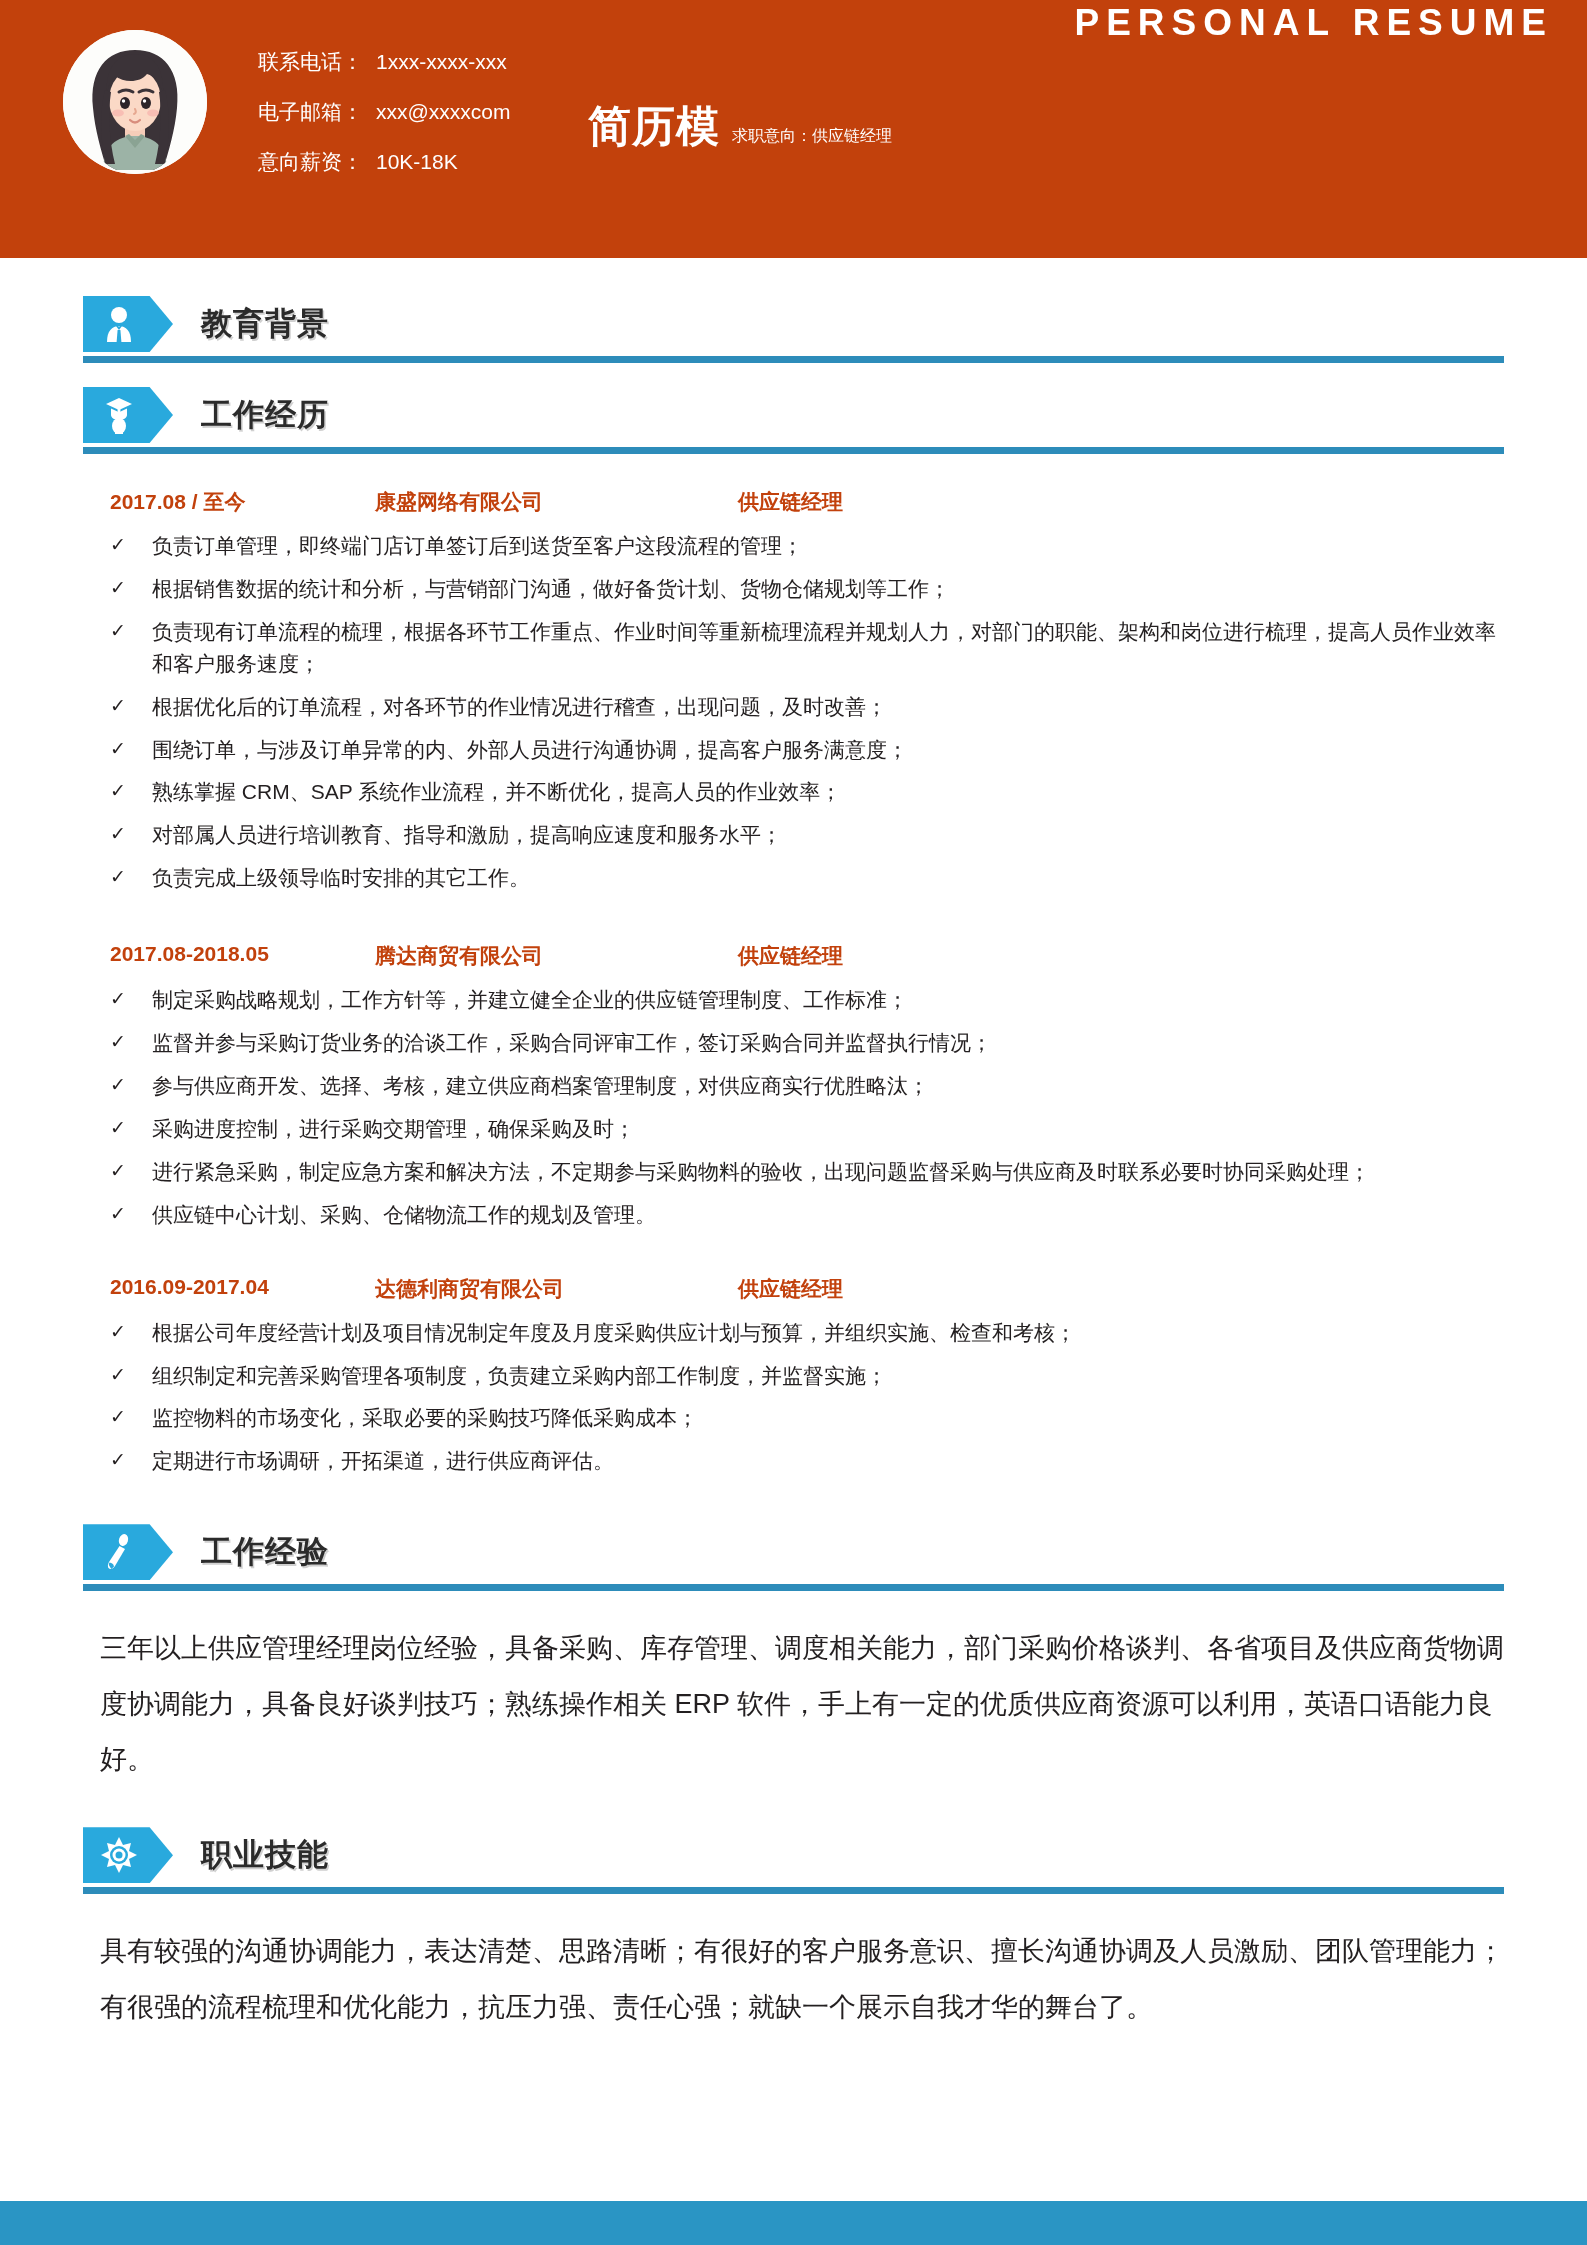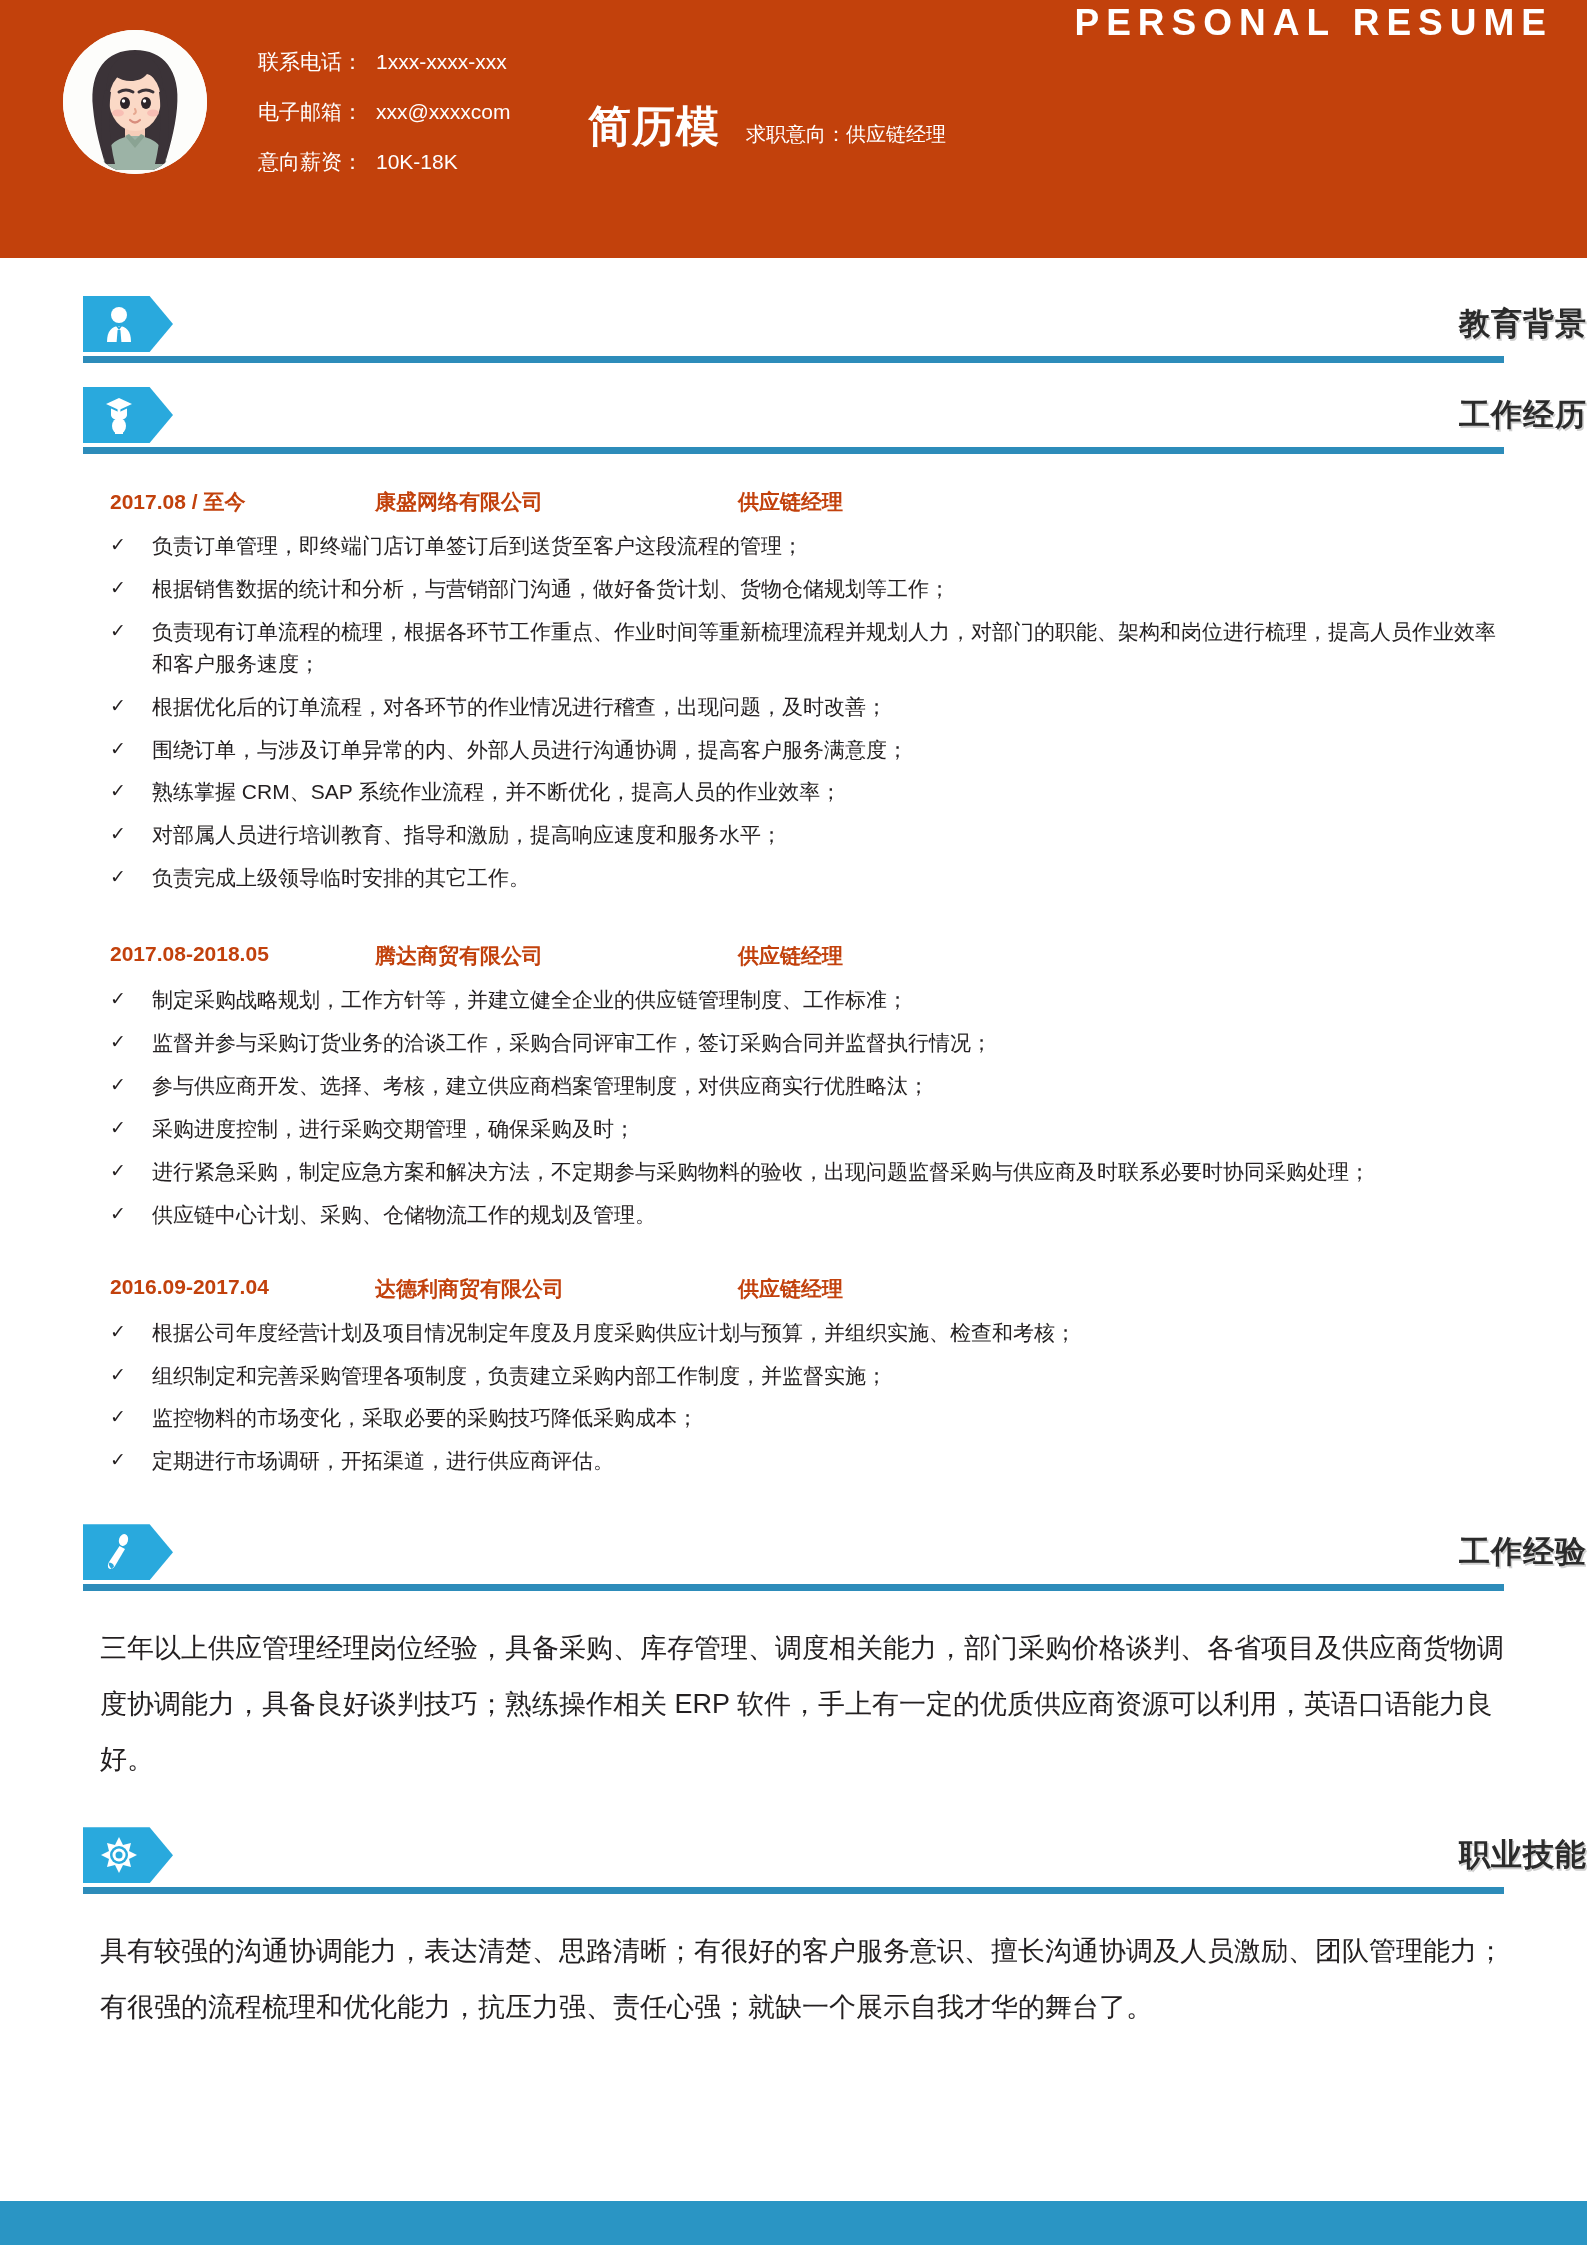--- a/index.html
+++ b/index.html
@@ -73,36 +73,34 @@
     gap: 12px;
   }
   .person-name {
     color: #ffffff;
     font-size: 43px;
     font-weight: bold;
     letter-spacing: 1px;
   }
   .objective {
     color: #ffffff;
-    font-size: 20px;
-    margin-left: 14px;
+    font-size: 16px;
   }
 
   
   .page-body {
     position: relative;
     padding: 0;
   }
   .section-head {
     position: relative;
     display: flex;
     align-items: center;
     margin-left: 83px;
     height: 56px;
-    justify-content: space-between;
   }
   .sec-banner {
     width: 90px;
     height: 56px;
     background: #29a9dd;
     -webkit-clip-path: polygon(0 0, 74% 0, 100% 50%, 74% 100%, 0 100%);
     clip-path: polygon(0 0, 74% 0, 100% 50%, 74% 100%, 0 100%);
     display: flex;
     align-items: center;
     justify-content: flex-start;

